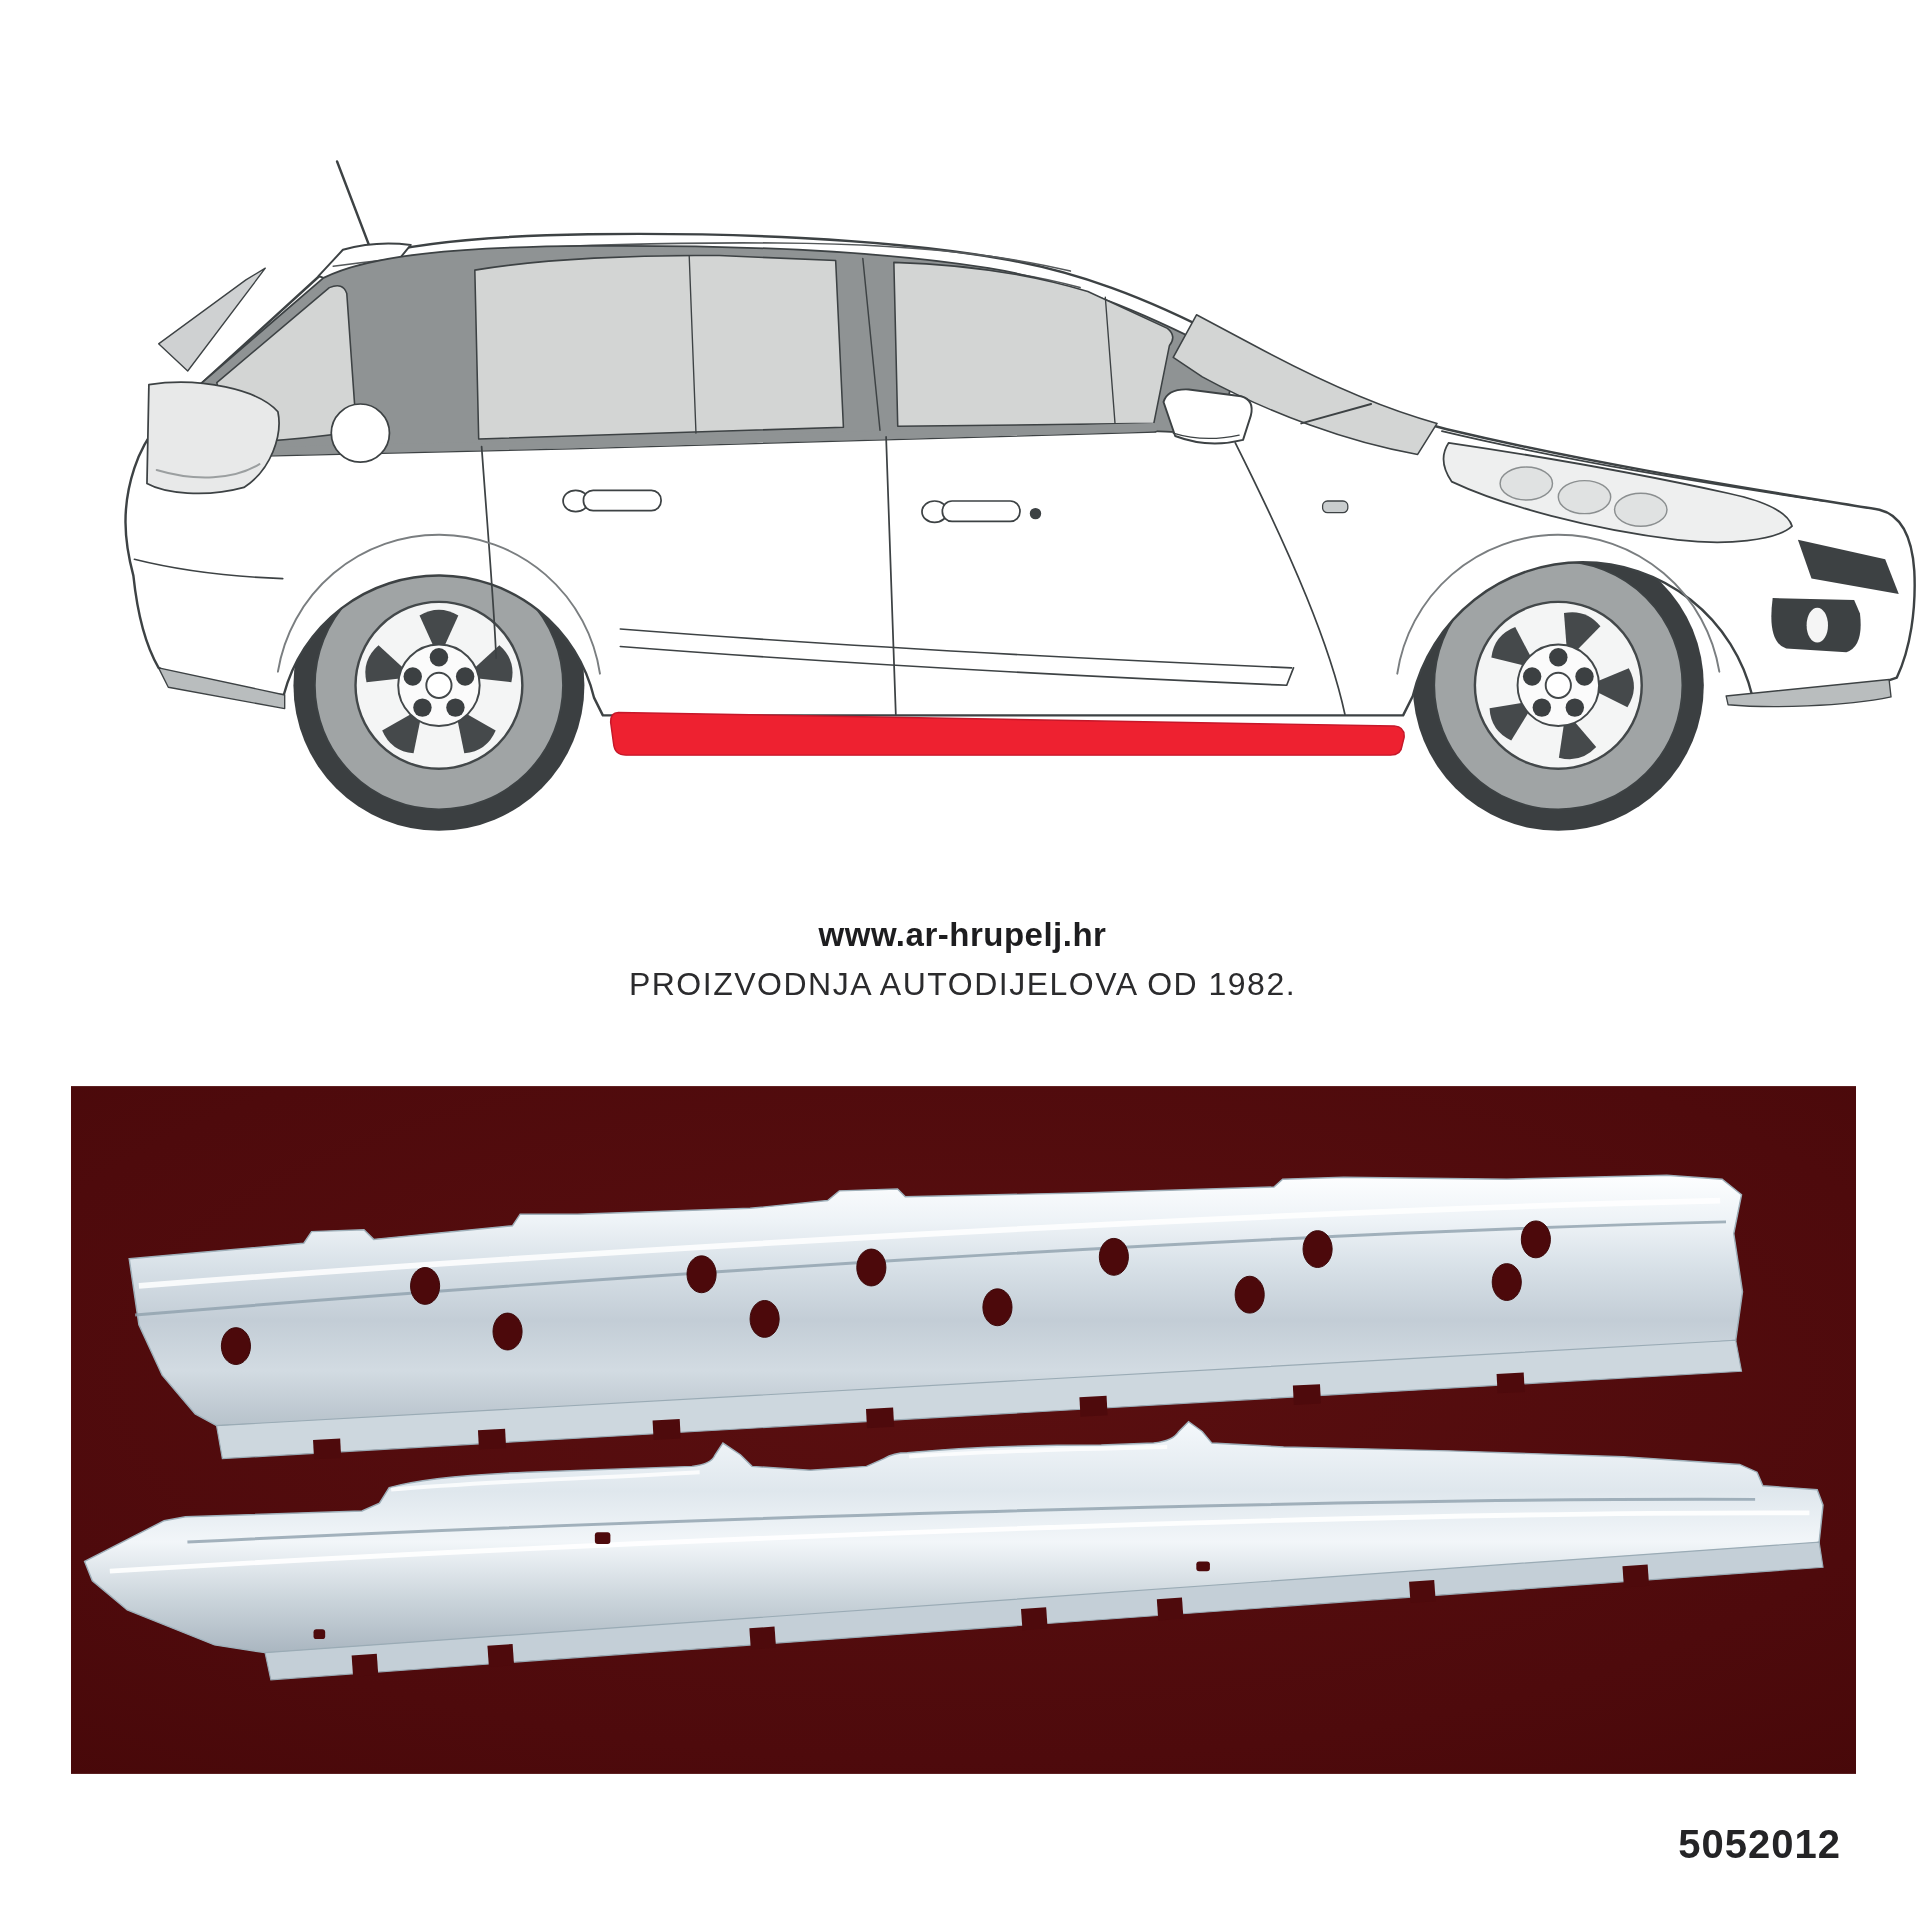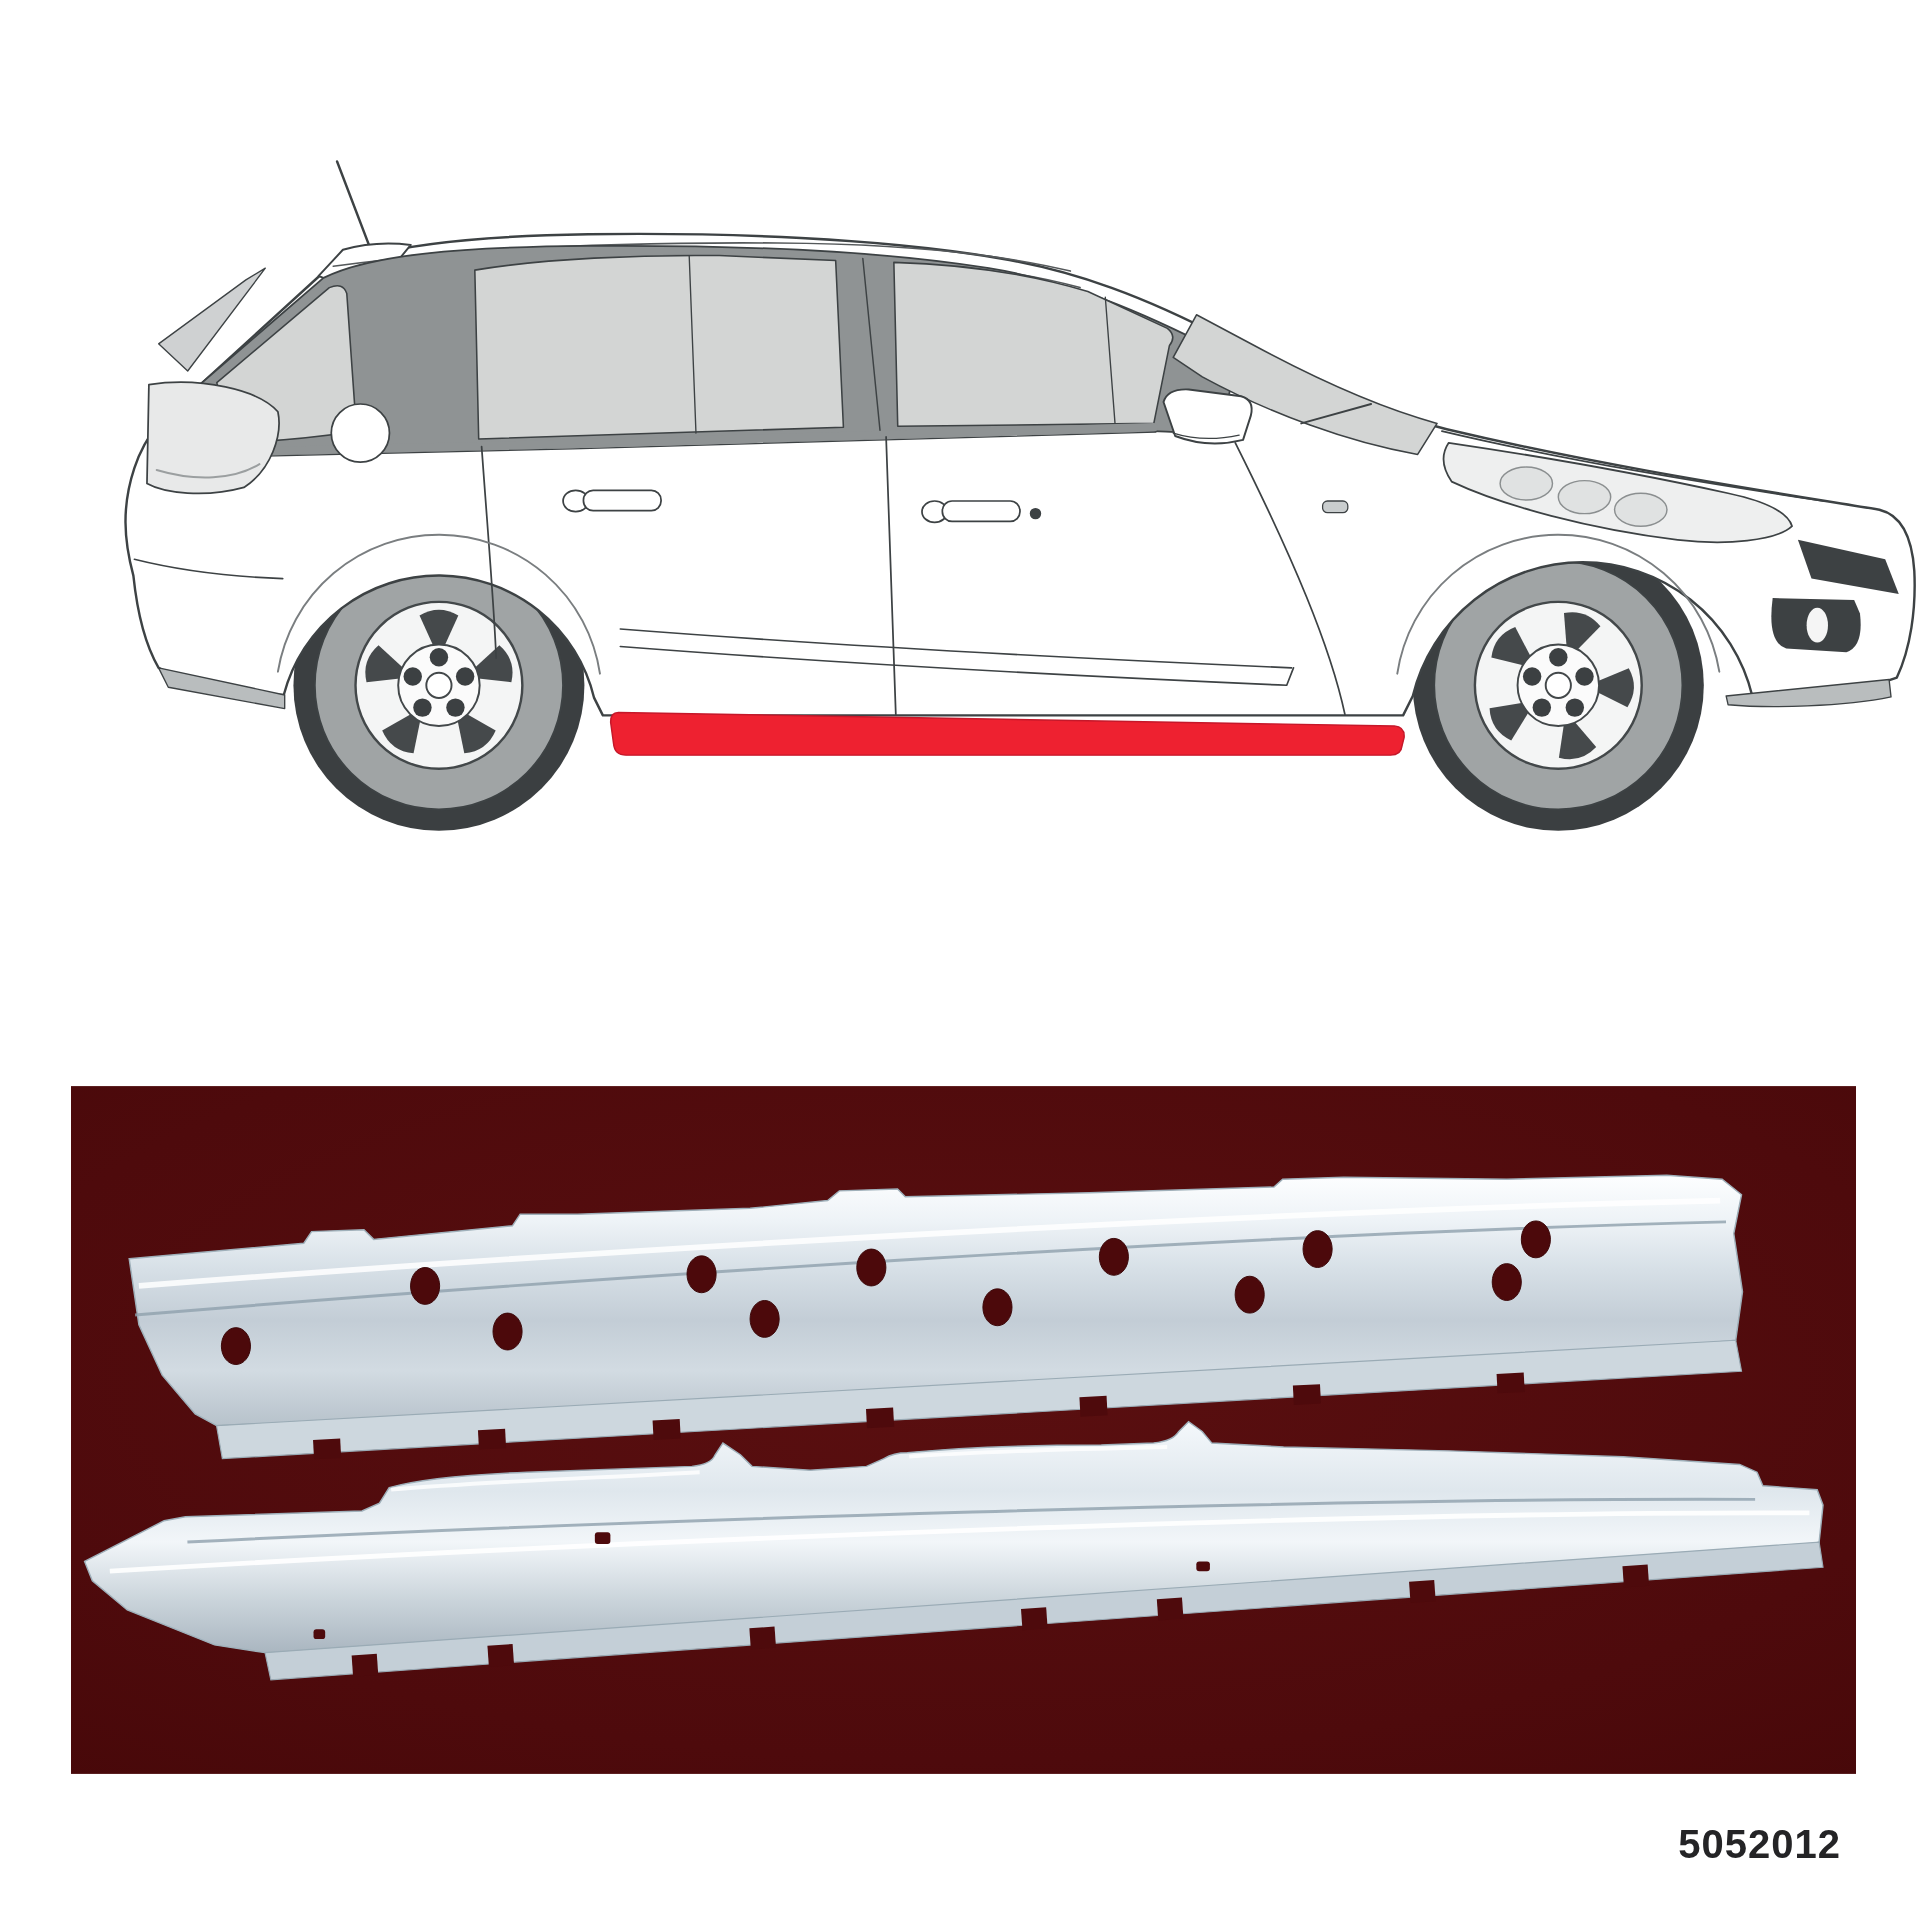--- a/index.html
+++ b/index.html
@@ -159,20 +159,22 @@
     <path d="M 1786 600 Q 1780 646 1800 652 L 1862 656 Q 1880 650 1876 616 L 1870 602 Z" fill="#3d4143"></path>
     <ellipse cx="1832" cy="628" rx="11" ry="18" fill="#f5f5f5"></ellipse>
     <path d="M 1738 701 L 1906 684 L 1908 702 C 1860 712 1782 714 1740 710 Z" fill="#b9bdbe" stroke="#3d4244" stroke-width="1.4"></path>
 
     <path d="M 596 718 L 1396 732 Q 1407 733 1406 744 L 1404 752 Q 1403 762 1392 762 L 604 762 Q 592 762 591 750 L 588 728 Q 588 718 596 718 Z" style="fill:var(--accent-red)" stroke="#c5182a" stroke-width="1.5"></path>
   </g>
 </svg>
 </figure>
 
 <div class="brand">
+  <div class="site">www.ar-hrupelj.hr</div>
+  <div class="tagline">PROIZVODNJA AUTODIJELOVA OD 1982.</div>
 </div>
 
 <div class="photo">
 <svg viewBox="0 0 1840 709">
   <defs>
     <radialGradient id="gBg" cx="50%" cy="42%" r="80%">
       <stop offset="0%" stop-color="#5a0f10"></stop>
       <stop offset="70%" stop-color="#4e0a0c"></stop>
       <stop offset="100%" stop-color="#470809"></stop>
     </radialGradient>

